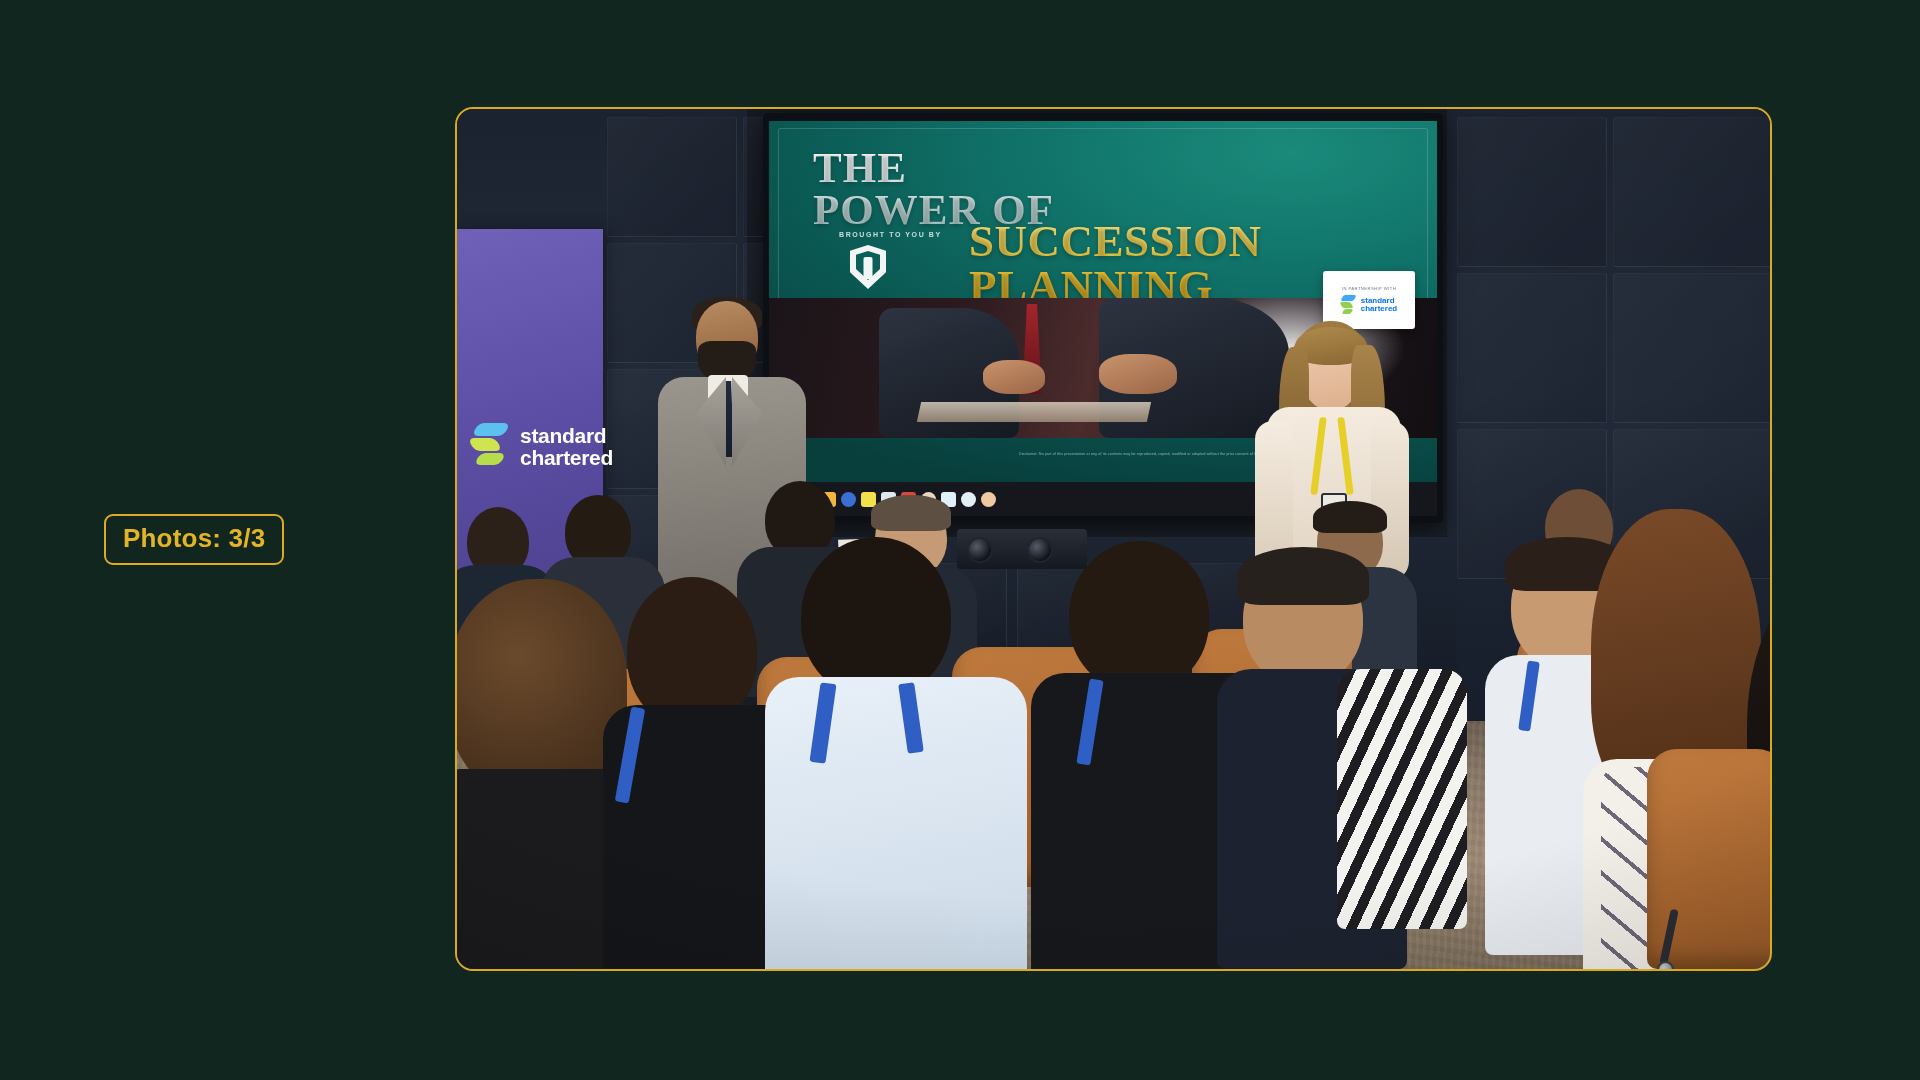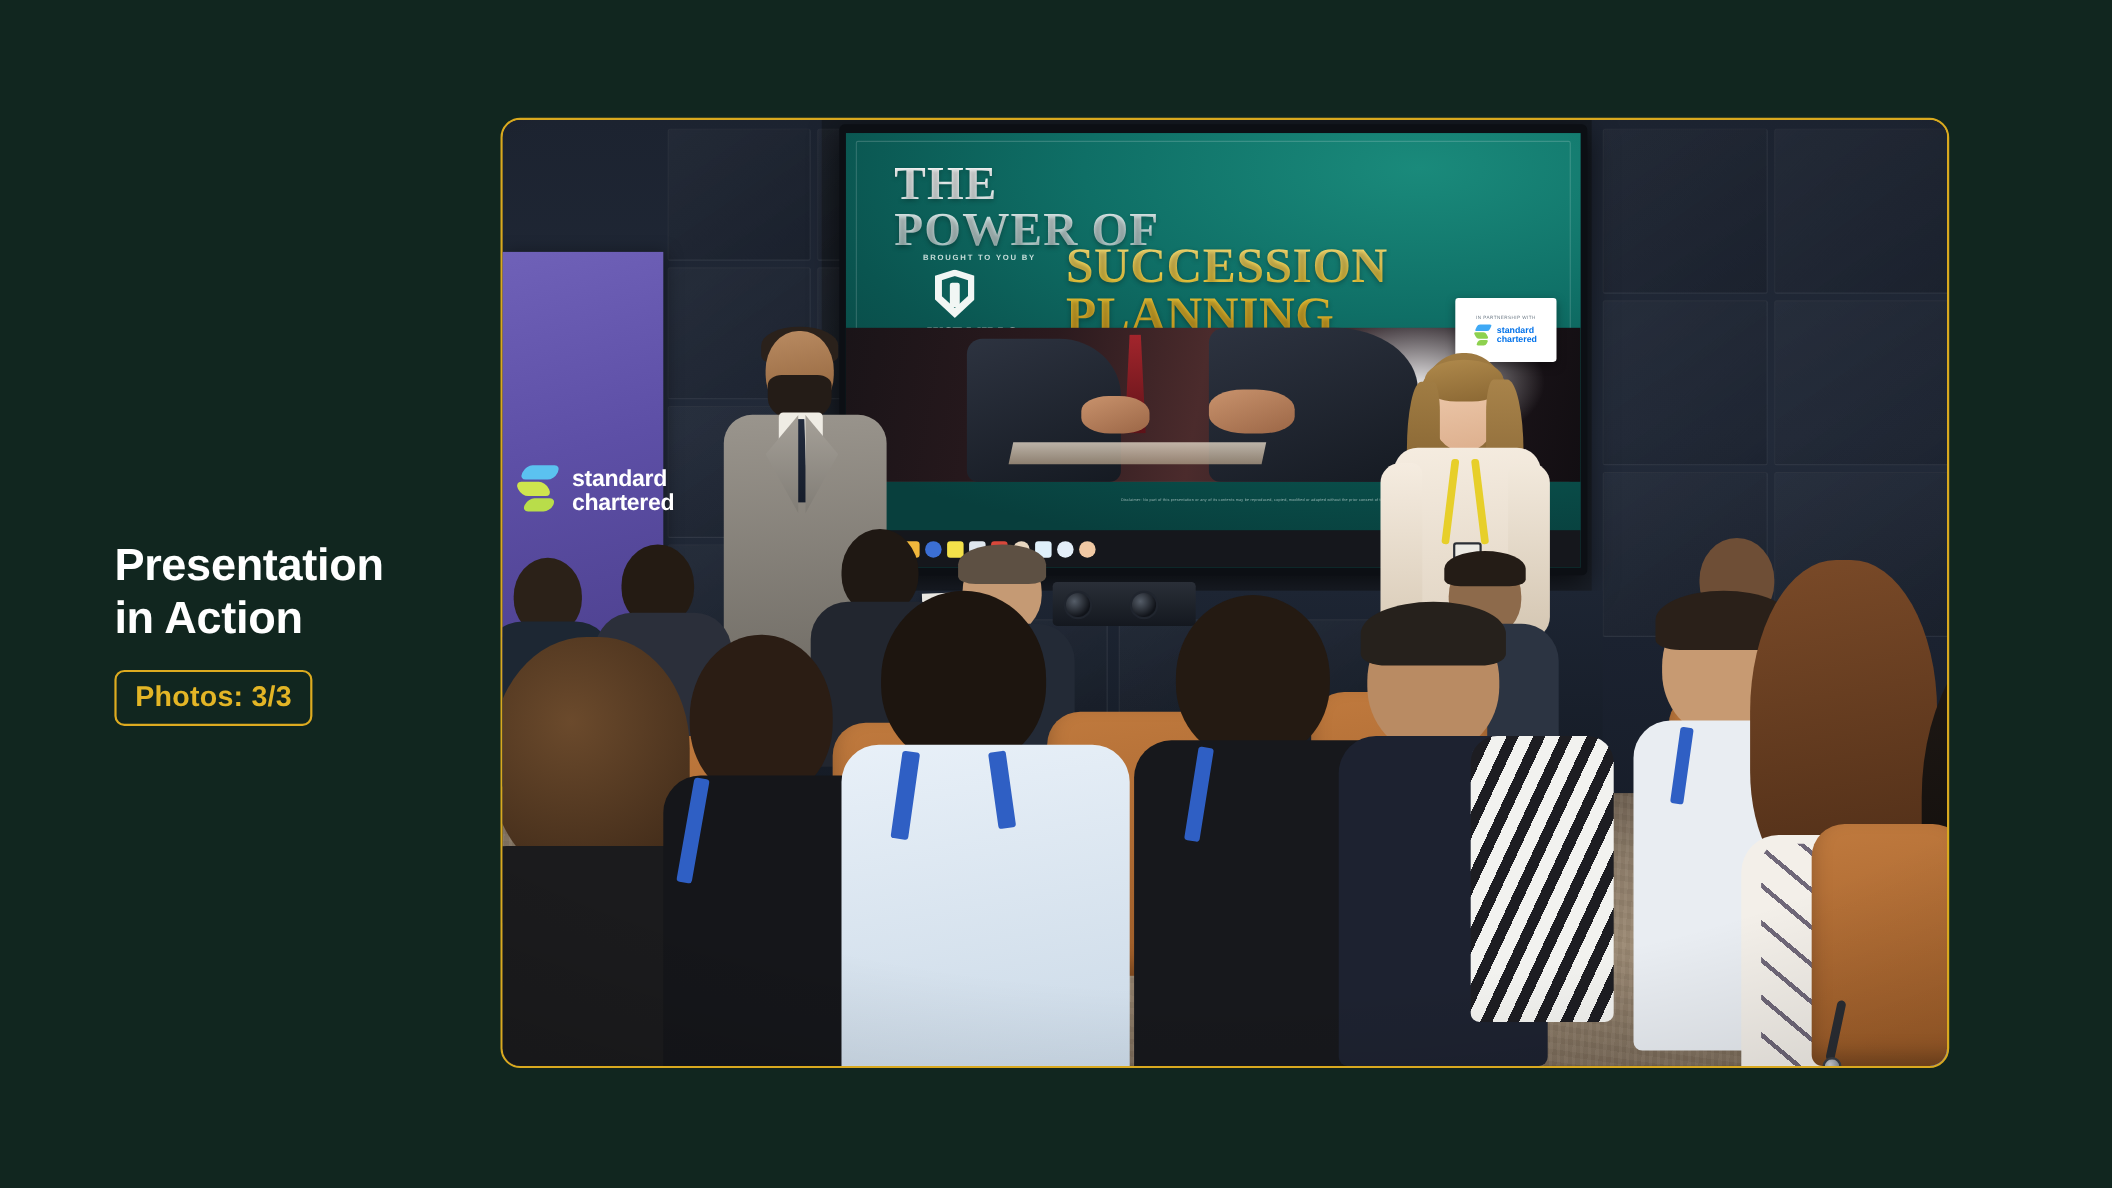--- a/index.html
+++ b/index.html
@@ -415,22 +415,20 @@
   
   .photo-vignette{
     position:absolute; inset:0; pointer-events:none;
     background:radial-gradient(130% 100% at 50% 40%, rgba(0,0,0,0) 52%, rgba(0,0,0,.30) 100%);
   }
 </style>
 </head>
 <body>
 
 <div class="caption-panel">
-  <div class="caption-title">Presentation
-in Action</div>
   <div class="photo-badge">Photos: 3/3</div>
 </div>
 
 <div class="photo-frame">
   <div class="photo-inner">
 
     <div class="wall"></div>
     <div class="wall-dark-center"></div>
 
     <div class="panel" style="left:150px;top:8px;width:130px;height:120px;"></div>

